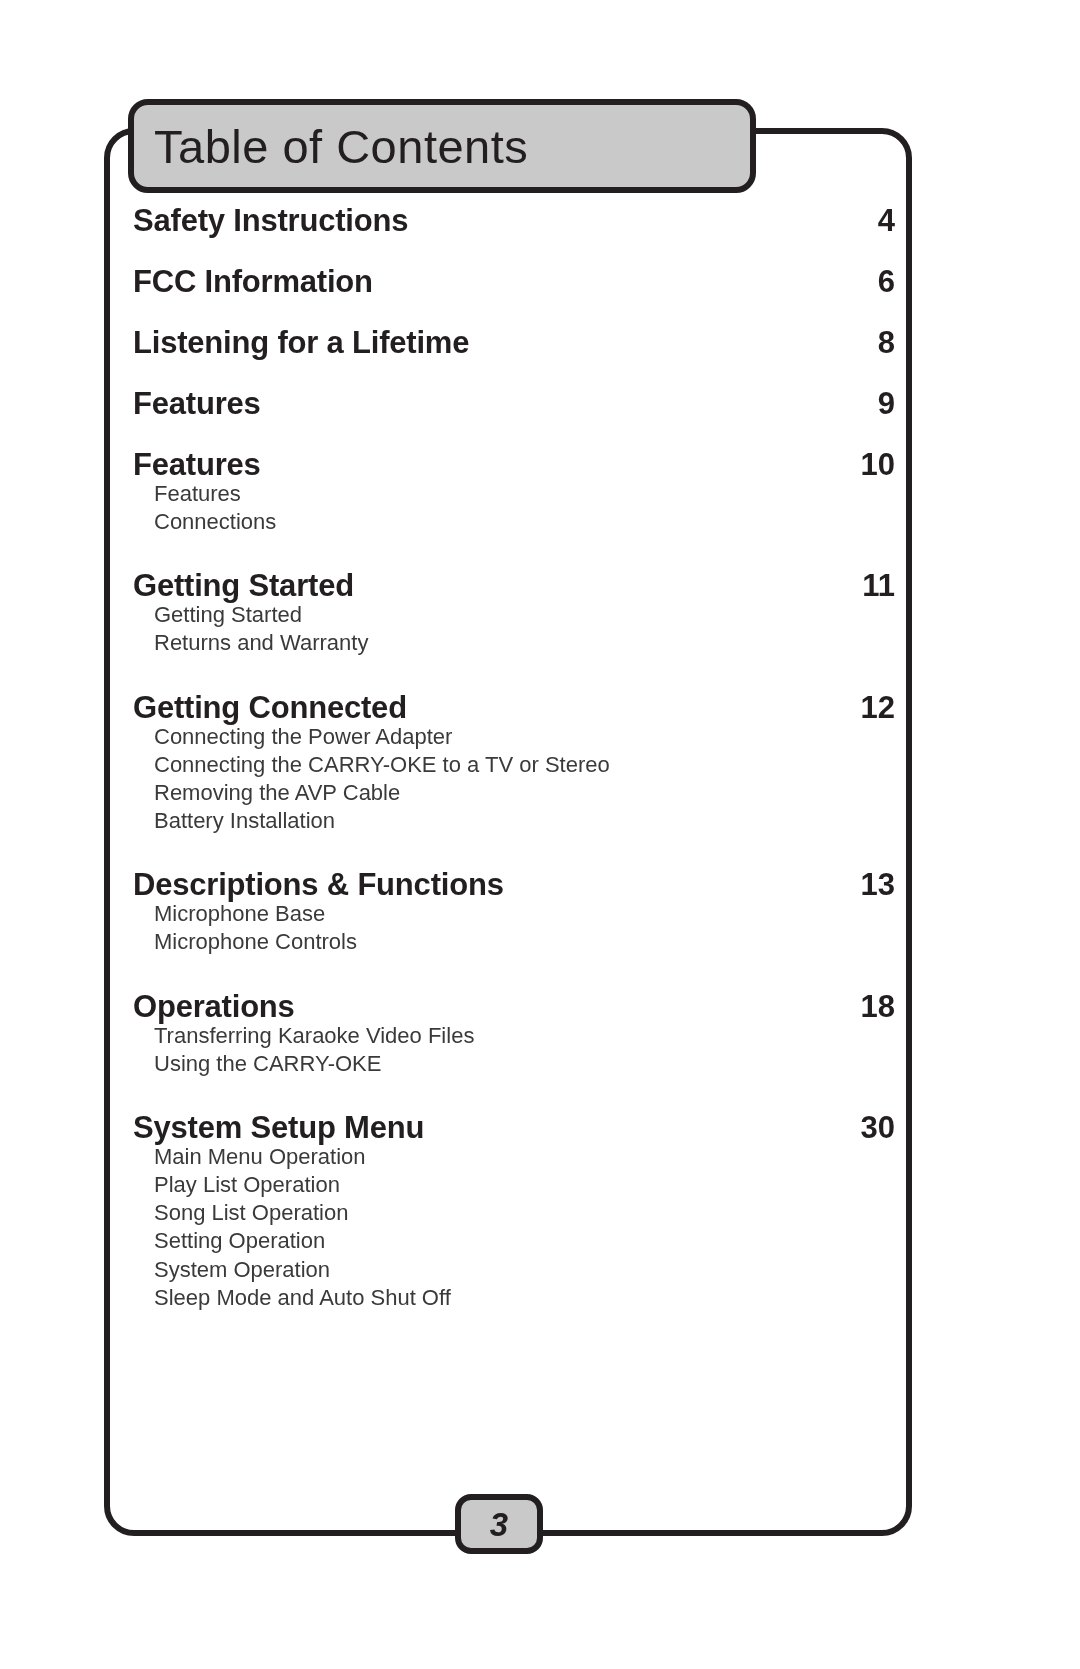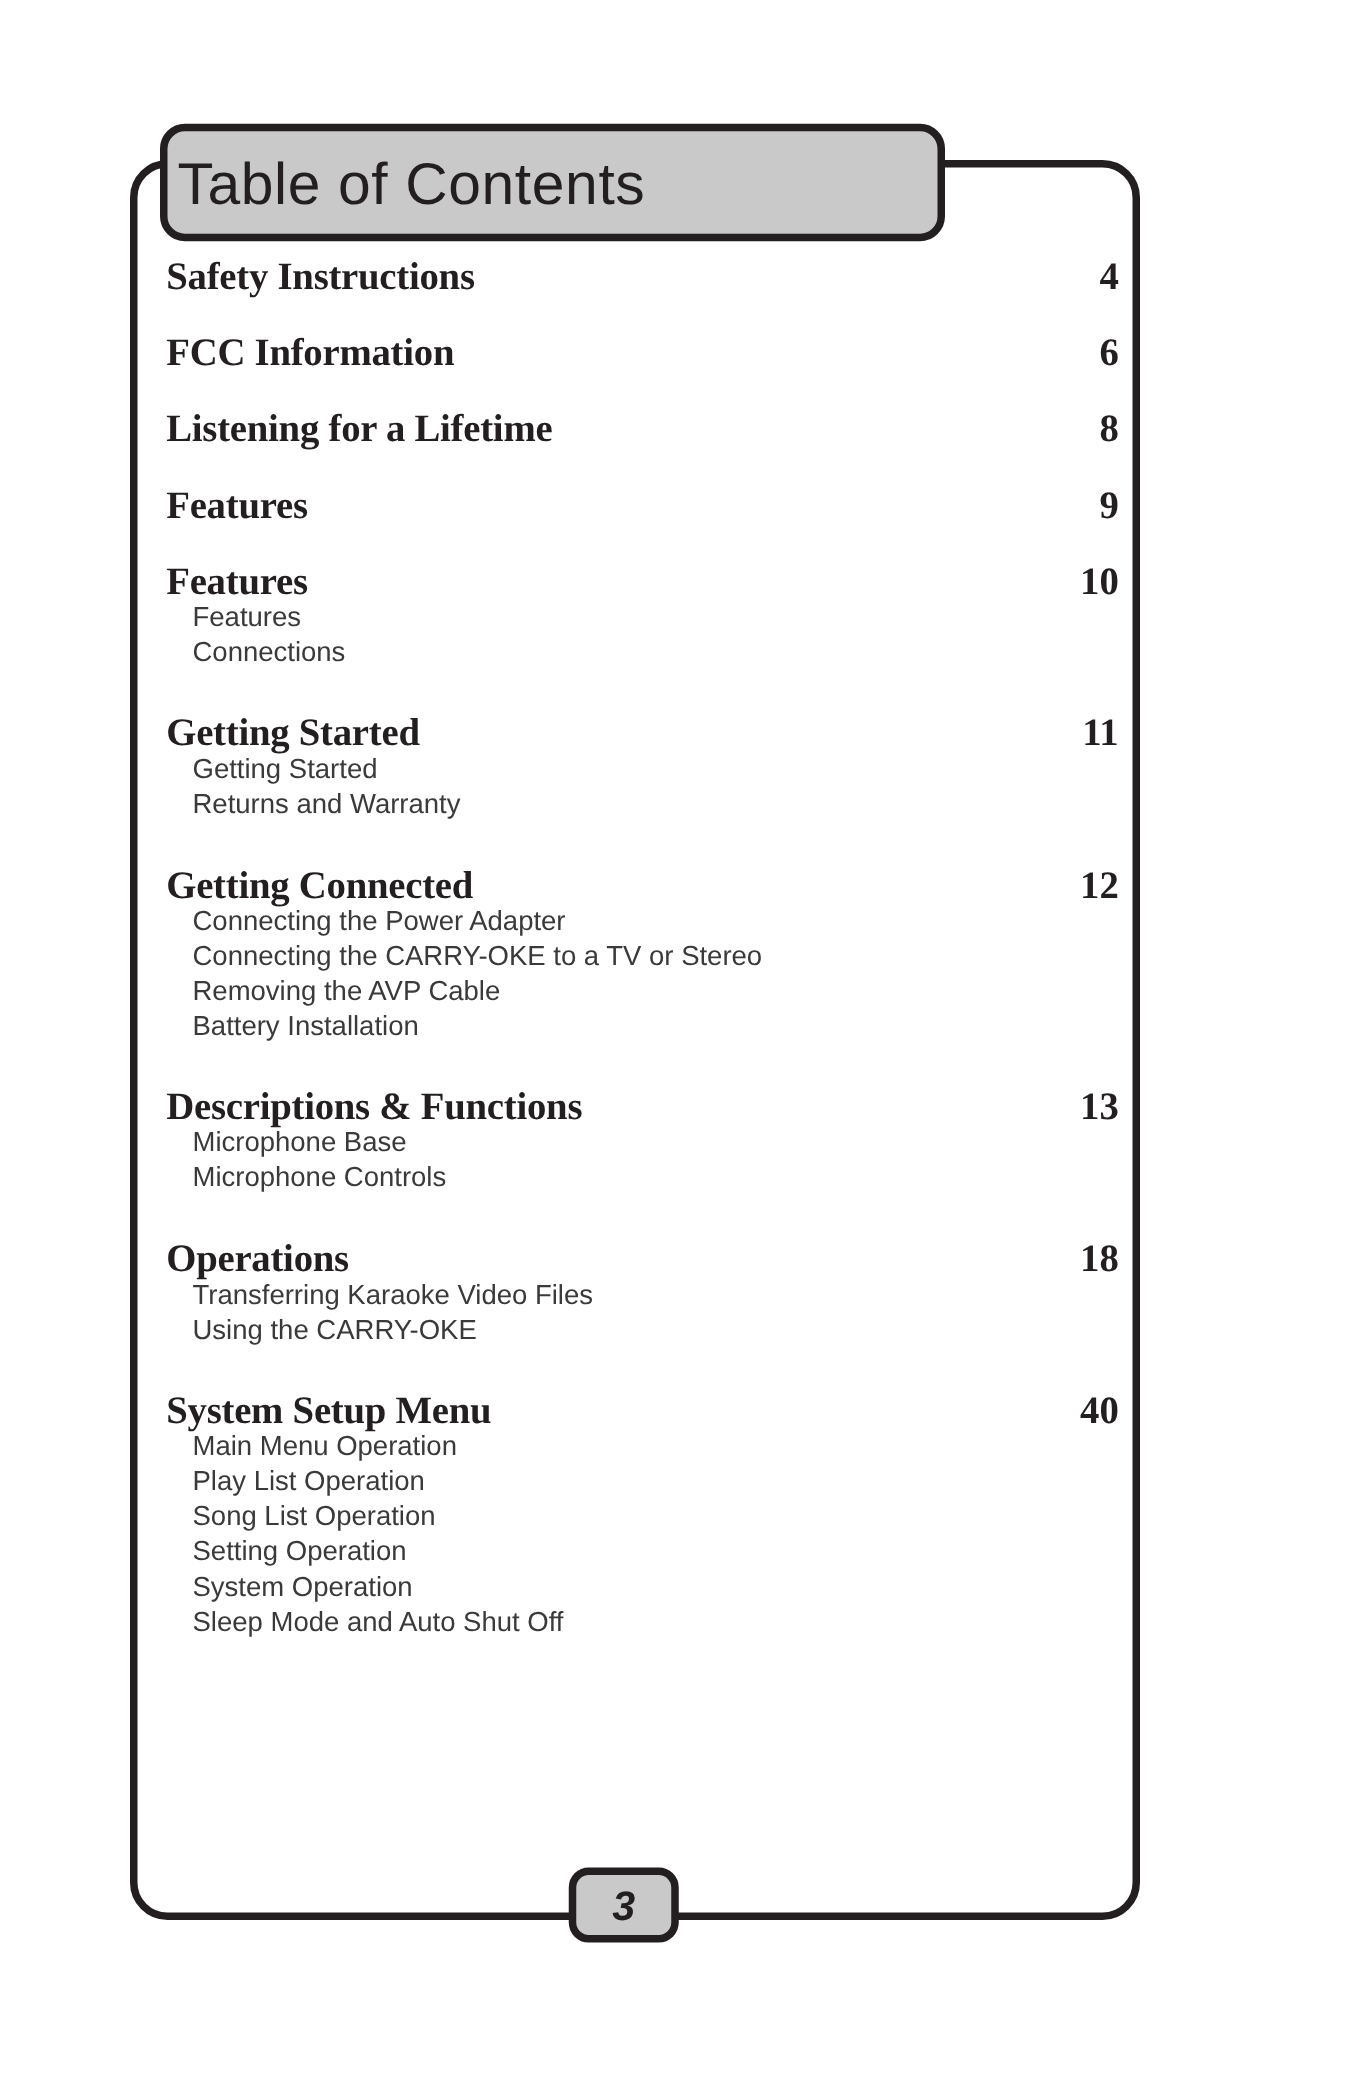--- a/index.html
+++ b/index.html
@@ -41,21 +41,21 @@
     box-sizing: border-box;
     display: flex;
     align-items: center;
     z-index: 5;
   }
   #title-text {
     font-size: 47px;
     font-weight: 400;
     color: #231f20;
     letter-spacing: 0.5px;
-    padding-left: 8px;
+    padding-left: 20px;
     line-height: 1;
     white-space: nowrap;
     font-stretch: condensed;
   }
 
   
   #toc {
     position: absolute;
     left: 133px;
     top: 205px;
@@ -63,21 +63,20 @@
     z-index: 2;
   }
 
   .entry { width: 100%; }
 
   .entry-main {
     display: flex;
     align-items: flex-end;
     justify-content: space-between;
     width: 100%;
-    font-family: Liberation Serif, serif;
   }
   .entry-title {
     font-size: 31px;
     font-weight: bold;
     color: #231f20;
     letter-spacing: -0.2px;
     white-space: nowrap;
     line-height: 1.0;
   }
   .entry-page {
@@ -222,21 +221,21 @@
       </div>
       <ul class="sub-list">
         <li class="sub-item">Transferring Karaoke Video Files</li>
         <li class="sub-item">Using the CARRY-OKE</li>
       </ul>
     </div>
     <div class="gap-group"></div>
     <div class="entry">
       <div class="entry-main">
         <span class="entry-title">System Setup Menu</span>
-        <span class="entry-page">40</span>
+        <span class="entry-page">30</span>
       </div>
       <ul class="sub-list">
         <li class="sub-item">Main Menu Operation</li>
         <li class="sub-item">Play List Operation</li>
         <li class="sub-item">Song List Operation</li>
         <li class="sub-item">Setting Operation</li>
         <li class="sub-item">System Operation</li>
         <li class="sub-item">Sleep Mode and Auto Shut Off</li>
       </ul>
     </div>

